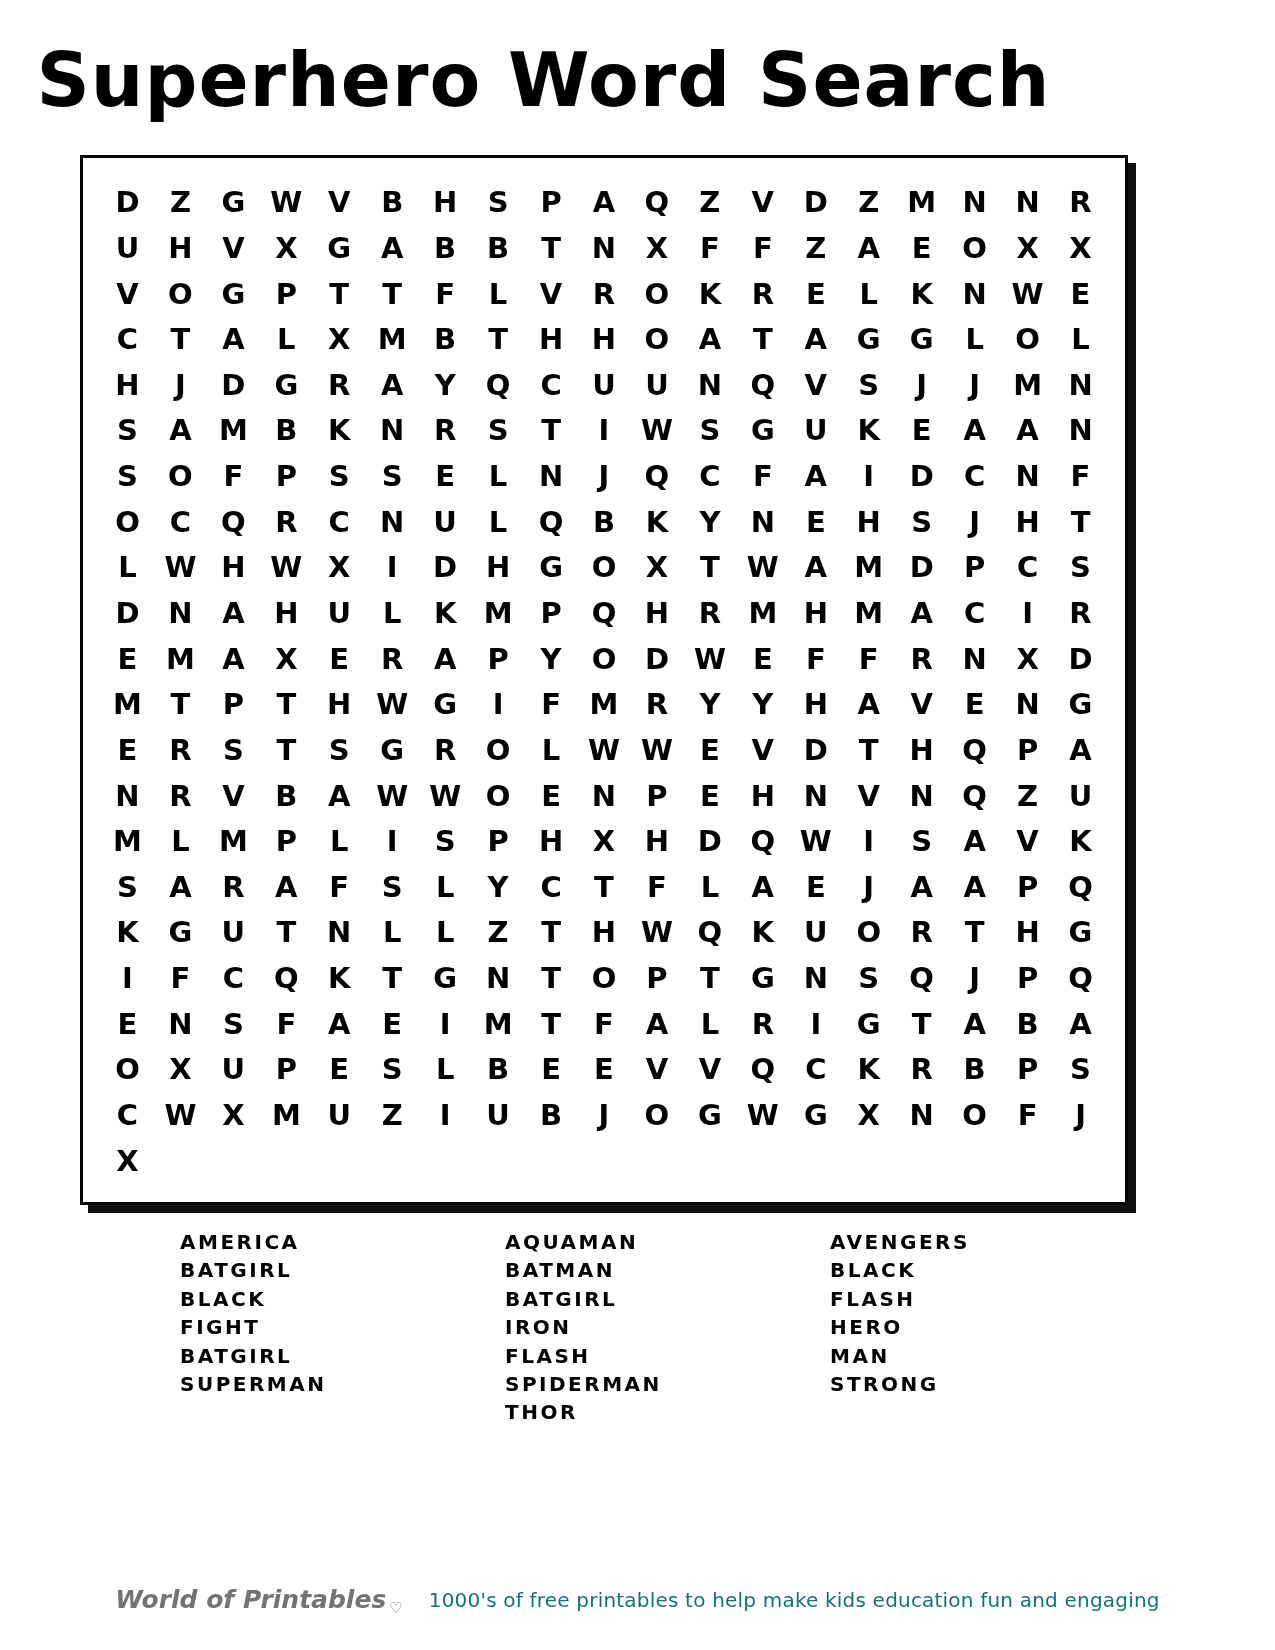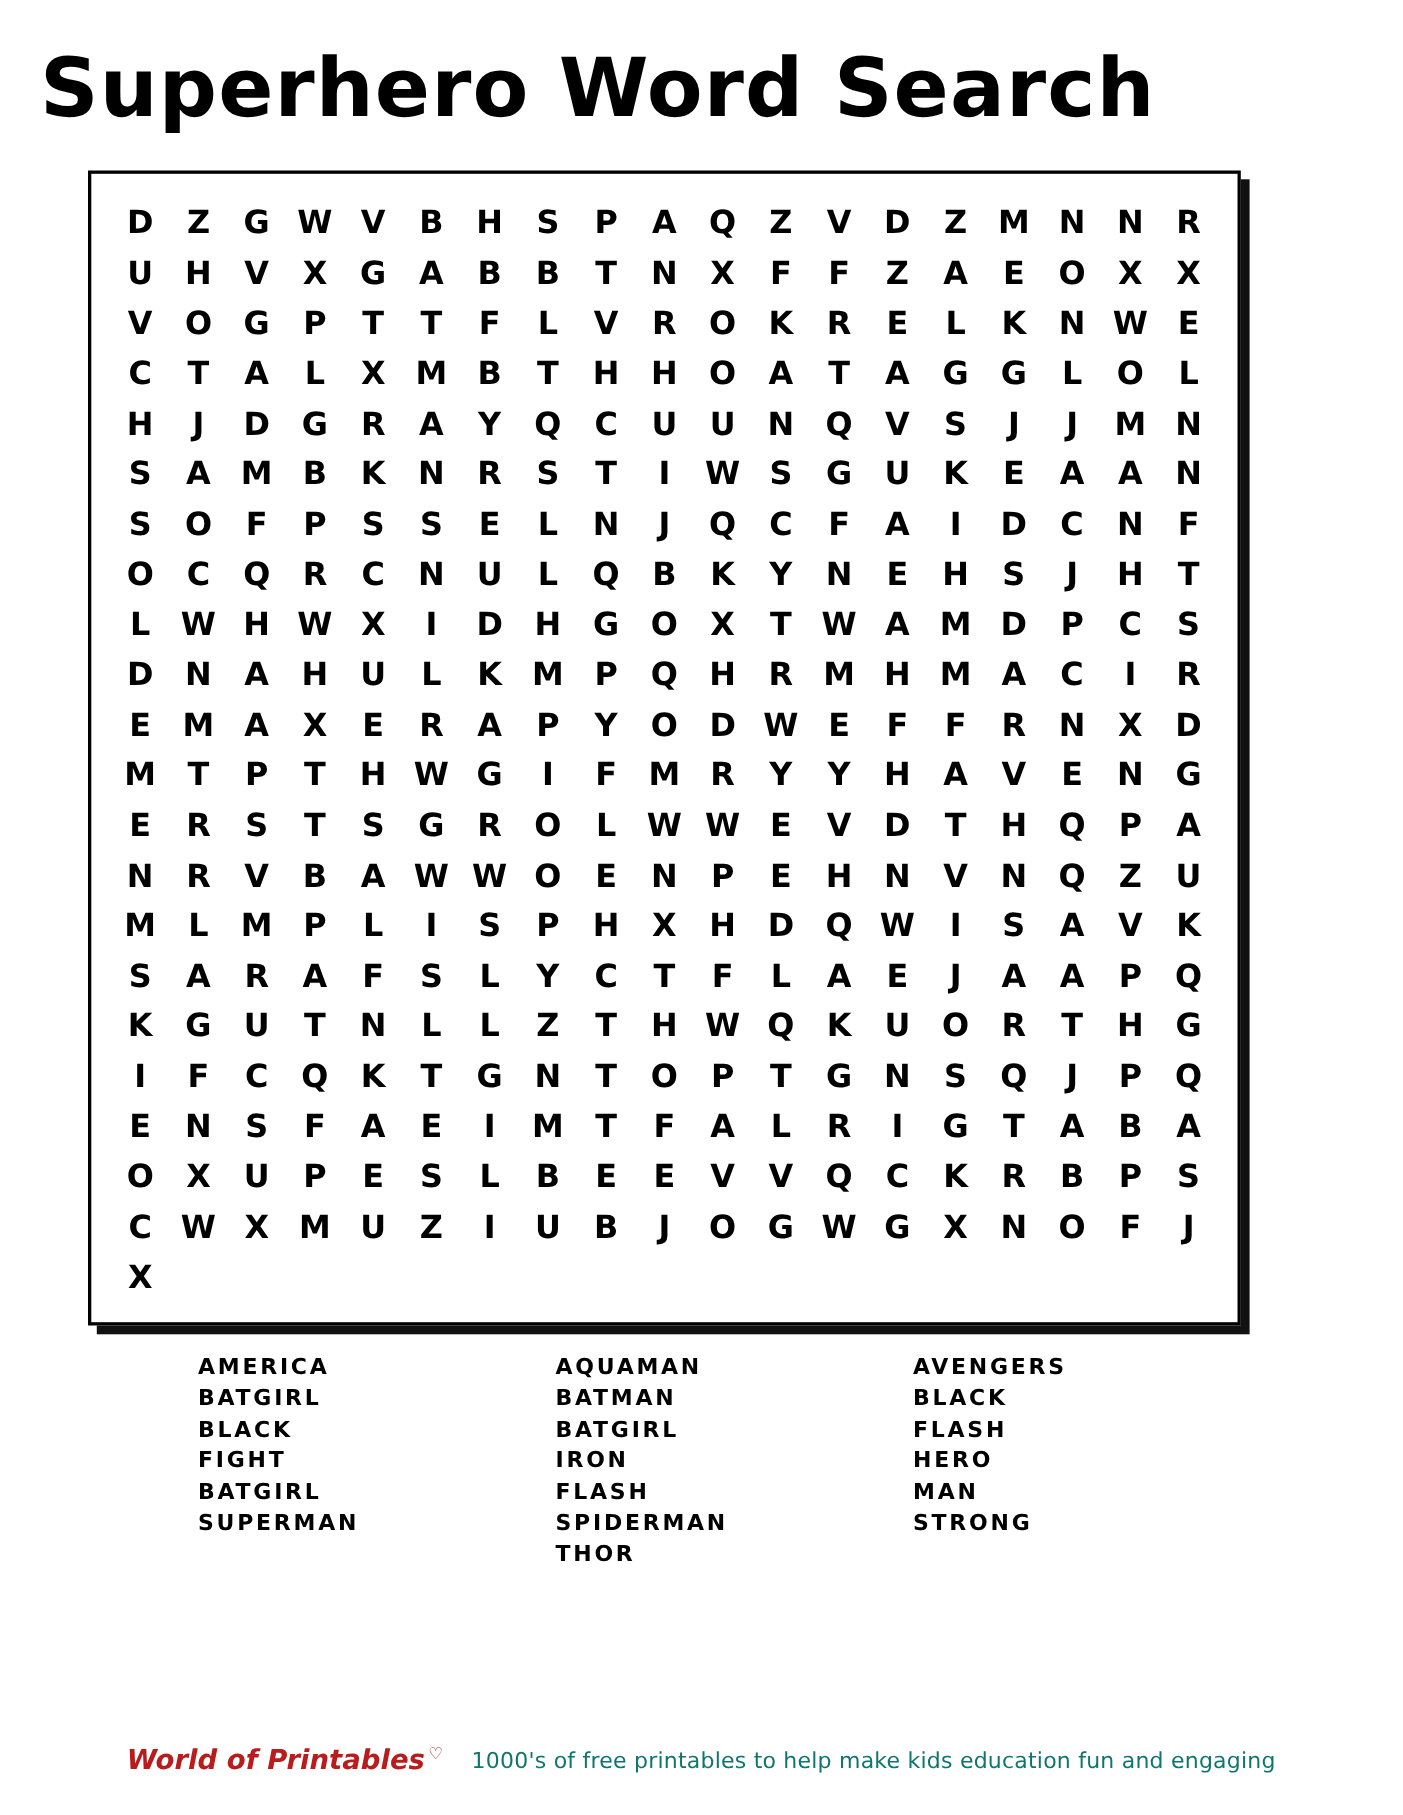--- a/index.html
+++ b/index.html
@@ -103,24 +103,24 @@
     display: flex;
     align-items: center;
     justify-content: center;
     gap: 26px;
   }
   .brand {
     font-family: "DejaVu Sans", sans-serif;
     font-weight: bold;
     font-style: italic;
     font-size: 25px;
-    color: #b91c1c;
+    color: #737373;
     letter-spacing: 0px;
     display: flex;
-    align-items: flex-start;
+    align-items: flex-end;
   }
   .heart {
     font-size: 15px;
     margin-left: 3px;
     line-height: 1;
     position: relative;
     top: 2px;
   }
   .tagline {
     font-family: "DejaVu Sans", sans-serif;

